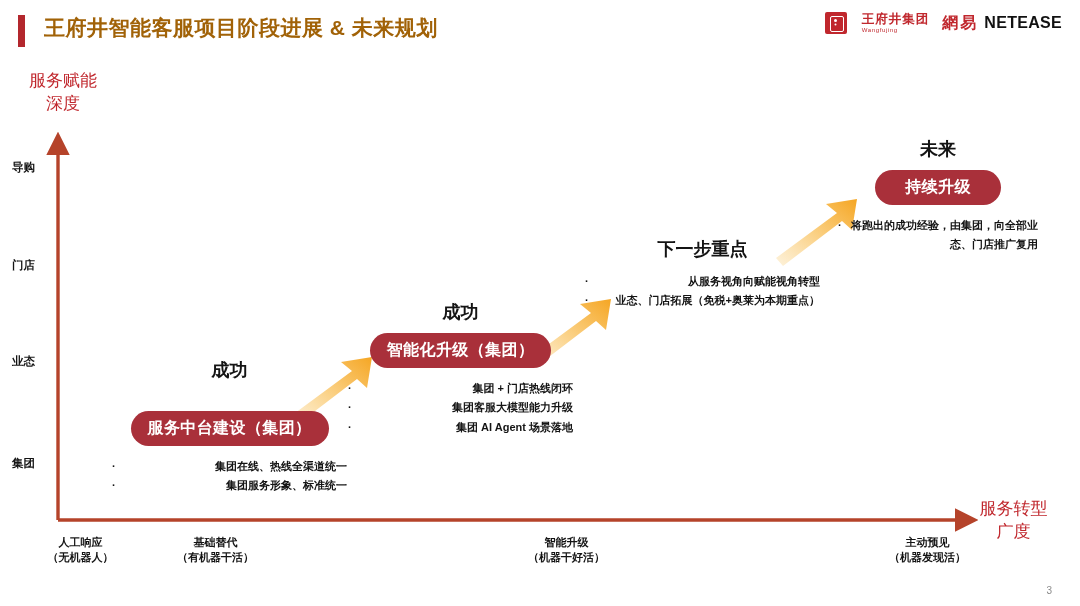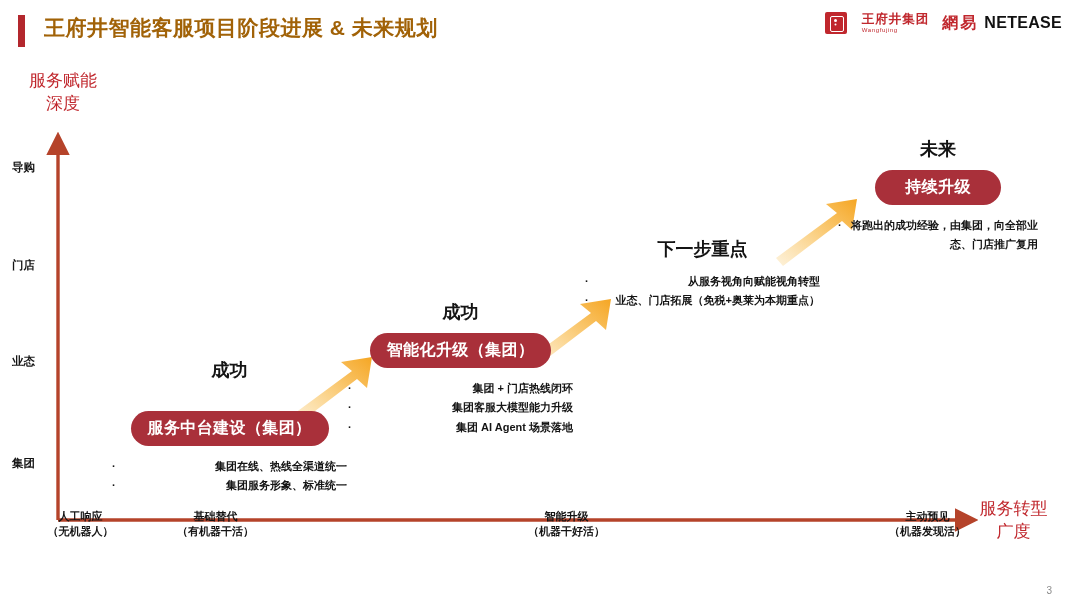--- a/index.html
+++ b/index.html
@@ -45,21 +45,21 @@
     position:absolute;font-size:17px;font-weight:normal;color:#c0272d;line-height:1.35;
     text-align:center;white-space:nowrap;
   }
   #y-axis-title{left:8px;top:70px;width:110px;}
   #x-axis-title{right:19px;top:498px;width:95px;}
 
   .y-tick{position:absolute;font-size:11.5px;font-weight:bold;color:#141414;left:12px;}
 
   .x-tick{
     position:absolute;text-align:center;font-size:11px;font-weight:bold;
-    color:#141414;line-height:1.35;white-space:nowrap;top:509px;
+    color:#141414;line-height:1.35;white-space:nowrap;top:535px;
   }
 
   
   .stage{position:absolute;}
   .stage-head{
     font-size:18px;font-weight:bold;color:#141414;text-align:center;
     white-space:nowrap;margin-bottom:9px;
   }
   .pill{
     display:inline-block;background:#a9303a;color:#fff;border-radius:999px;

